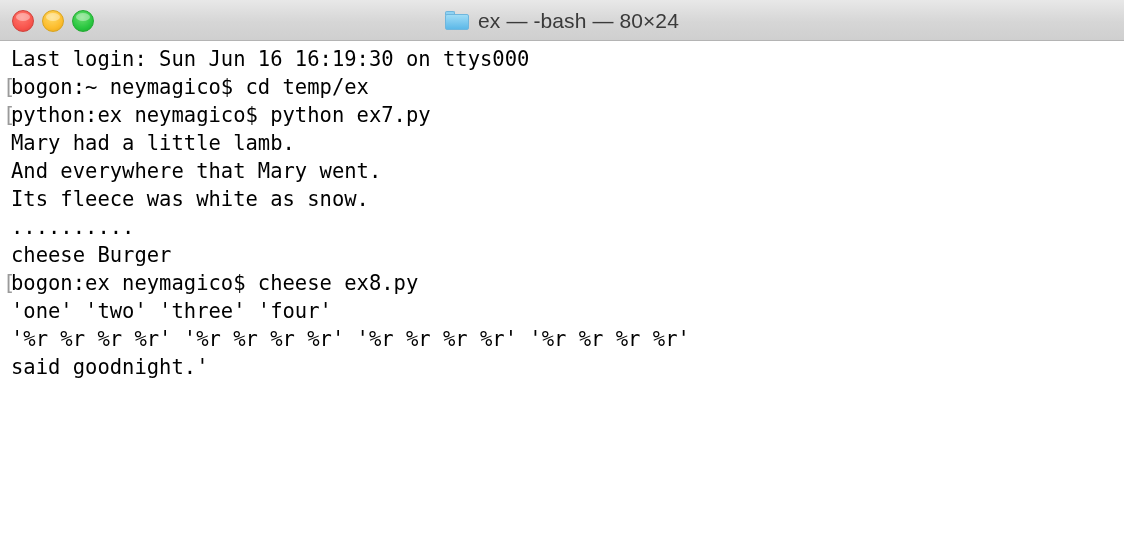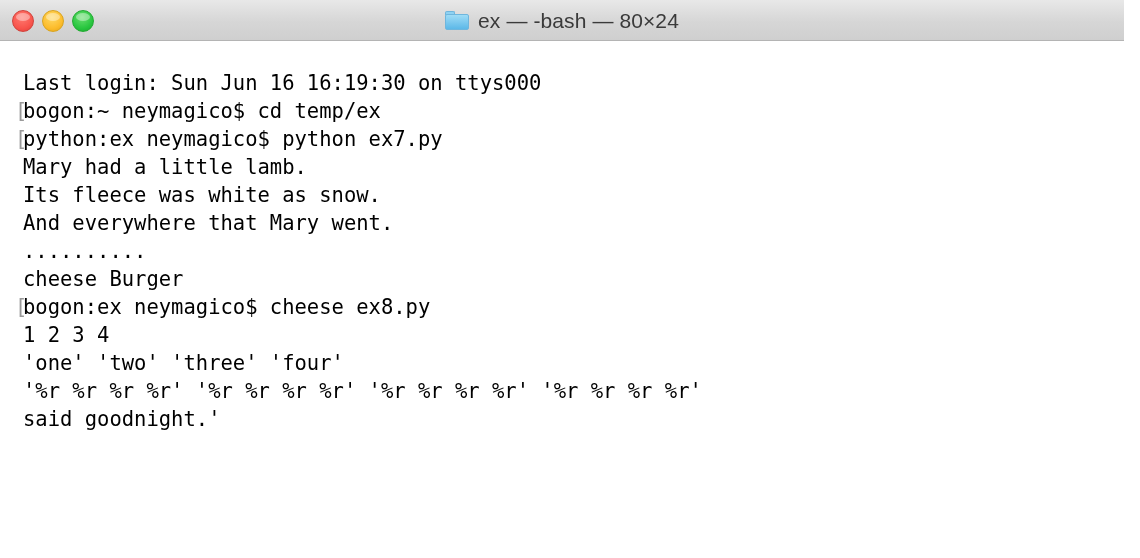--- a/index.html
+++ b/index.html
@@ -128,23 +128,23 @@
     position: relative;
     width: 1140px;
     height: 517px;
     background: #ffffff;
     overflow: hidden;
   }
 
   #screen {
     position: absolute;
     left: 0;
-    top: 12px;
+    top: 0;
     right: 0;
-    padding: 16px;
+    padding: 4px;
   }
 
   .line {
     position: relative;
     height: 28px;
     line-height: 28px;
     font-family: "DejaVu Sans Mono", monospace;
     font-size: 20.5px;
     color: #000000;
     white-space: pre;
@@ -228,26 +228,25 @@
 
   </div>
 
   <div id="terminal">
 
     <div id="screen">
         <div class="line">Last login: Sun Jun 16 16:19:30 on ttys000</div>
         <div class="line prompt">bogon:~ neymagico$ cd temp/ex</div>
         <div class="line prompt">python:ex neymagico$ python ex7.py</div>
         <div class="line">Mary had a little lamb.</div>
+        <div class="line">And everywhere that Mary went.</div>
         <div class="line">Its fleece was white as snow.</div>
-        <div class="line">And everywhere that Mary went.</div>
         <div class="line">..........</div>
         <div class="line">cheese Burger</div>
         <div class="line prompt">bogon:ex neymagico$ cheese ex8.py</div>
-        <div class="line">1 2 3 4</div>
         <div class="line">'one' 'two' 'three' 'four'</div>
         <div class="line">'%r %r %r %r' '%r %r %r %r' '%r %r %r %r' '%r %r %r %r'</div>
         <div class="line">said goodnight.'</div>
       </div>
 
     <div id="scrollbar-track">
       <div id="scrollbar-thumb"></div>
     </div>
 
   </div>

